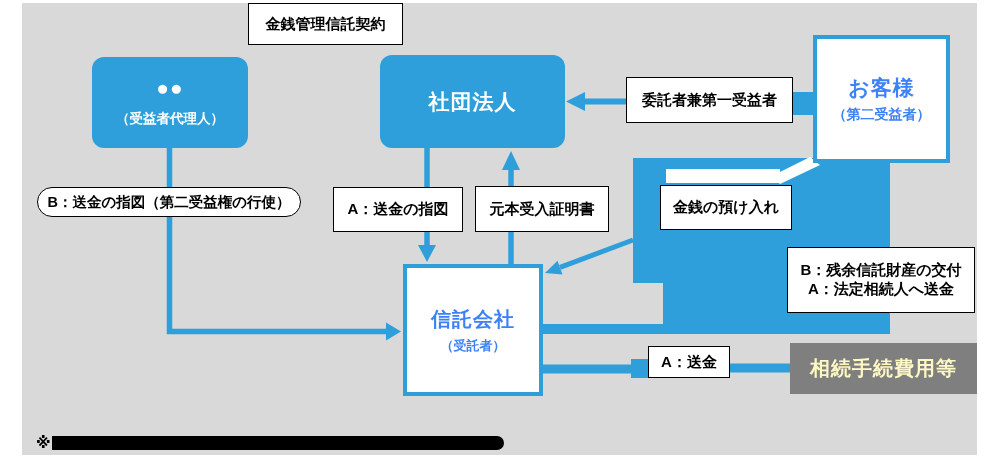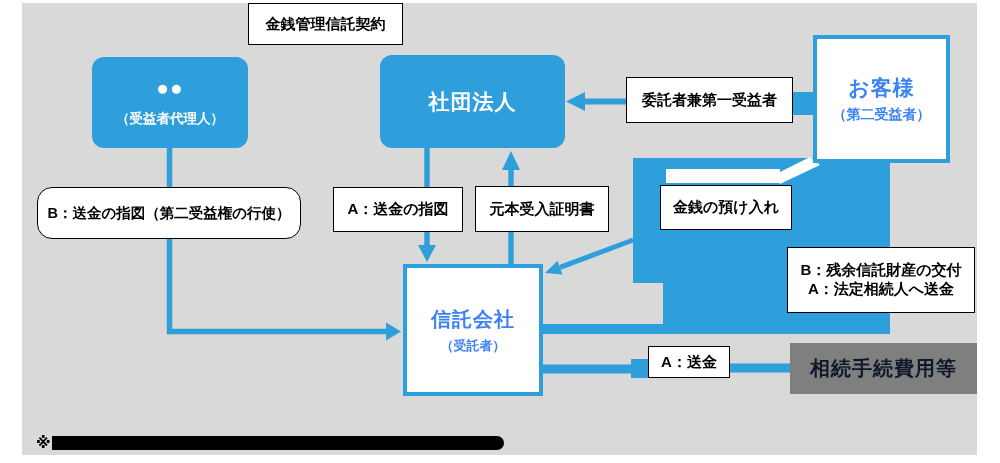--- a/index.html
+++ b/index.html
@@ -26,21 +26,21 @@
   .bluebox .t{font-weight:bold;font-size:21px;letter-spacing:1px;}
   .bluebox .s{font-weight:bold;font-size:13.5px;margin-top:12px;}
   .whitebox{
     position:absolute;background:#ffffff;border:4px solid #2e9fdb;color:#3b82f6;
     display:flex;flex-direction:column;align-items:center;justify-content:center;
     text-align:center;box-sizing:border-box;
   }
   .whitebox .t{font-weight:bold;font-size:21px;letter-spacing:1px;}
   .whitebox .s{font-weight:bold;font-size:14px;margin-top:4px;}
   .graybox{
-    position:absolute;background:#7f7f7f;color:#0f172a;
+    position:absolute;background:#7f7f7f;color:#fef9c3;
     display:flex;align-items:center;justify-content:center;
     font-weight:bold;font-size:20px;letter-spacing:1px;box-sizing:border-box;
   }
   .footnote{position:absolute;left:36px;top:435px;display:flex;align-items:center;}
   .footnote .mark{font-size:15px;font-weight:bold;color:#000;line-height:1;}
   .footnote .bar{width:452px;height:14px;background:#000;border-radius:0 7px 7px 0;margin-left:1px;}
   .dots{font-size:24px;letter-spacing:4px;line-height:1;}
 </style>
 </head>
 <body>
@@ -108,21 +108,21 @@
 <div class="whitebox" style="left:813px;top:35px;width:137px;height:128px;">
   <span class="t">お客様</span>
   <span class="s">（第二受益者）</span>
 </div>
 
 <div class="whitebox" style="left:403px;top:264px;width:140px;height:132px;">
   <span class="t" style="font-size:20px;">信託会社</span>
   <span class="s" style="font-size:13px;">（受託者）</span>
 </div>
 
-<div class="lblbox" style="left:37px;top:187px;width:264px;height:52px;font-size:14.5px;border-radius:15px;">
+<div class="lblbox" style="left:37px;top:187px;width:264px;height:30px;font-size:14.5px;border-radius:15px;">
   <span>B：送金の指図（第二受益権の行使）</span>
 </div>
 
 <div class="lblbox" style="left:333px;top:187px;width:130px;height:45px;font-size:15px;">
   <span>A：送金の指図</span>
 </div>
 
 <div class="lblbox" style="left:475px;top:186px;width:134px;height:46px;font-size:15px;">
   <span>元本受入証明書</span>
 </div>

